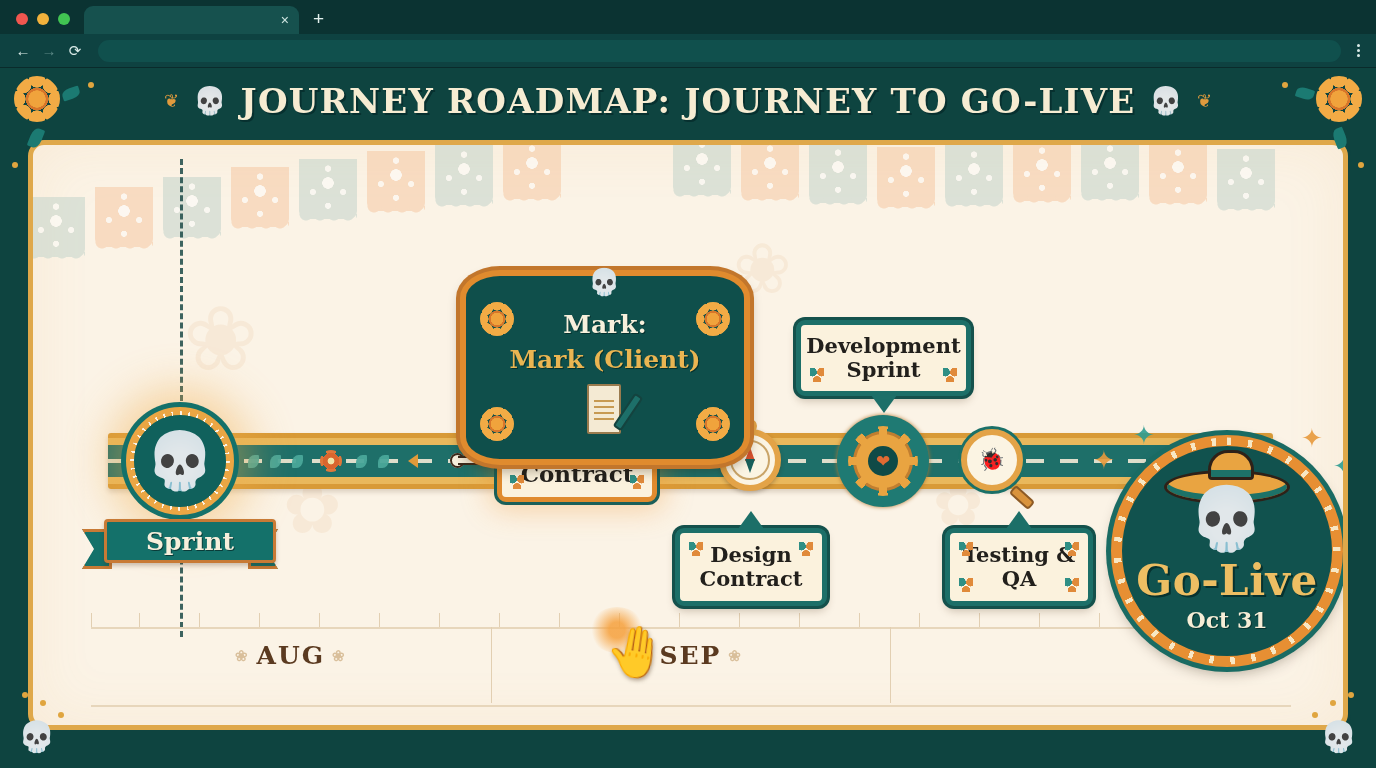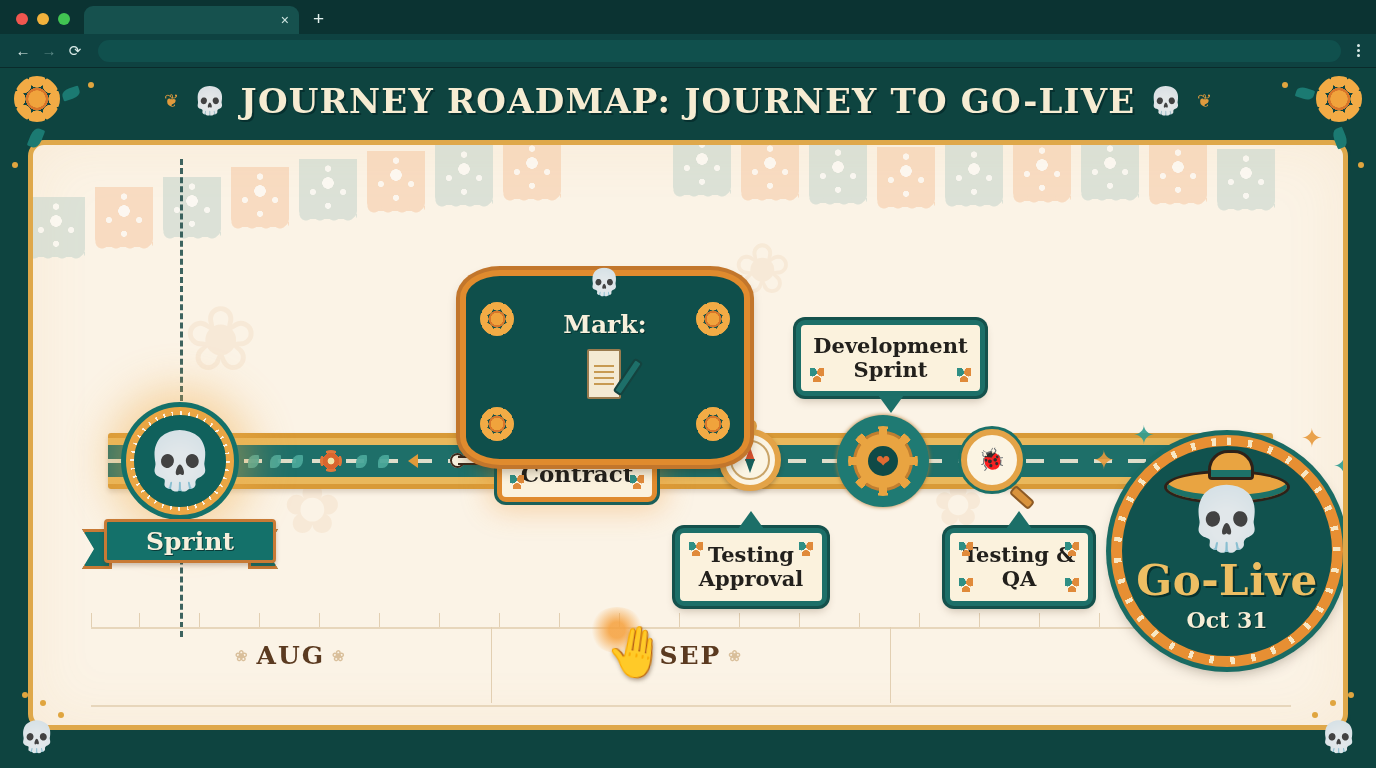--- a/index.html
+++ b/index.html
@@ -632,34 +632,34 @@
           <div class="compass-face">
             <div class="needle-n"></div>
             <div class="needle-s"></div>
           </div>
         </div>
       </div>
       <div class="card teal" style="left:642px; top:383px; width:152px; height:78px;">
         <div class="pointer up"></div>
         <span class="petal" style="left:9px; top:9px;"></span>
         <span class="petal" style="right:9px; top:9px;"></span>
-        <span class="card-text" style="font-size:21px;">Testing Approval</span>
+        <span class="card-text" style="font-size:21px;">Design Contract</span>
       </div>
 
       <div class="mi" style="left:804px; top:270px;">
         <div class="gearflower">
           <div class="petals"></div>
           <div class="gear">
             <div class="gear-core">
               <span class="heart">❤</span>
             </div>
           </div>
         </div>
       </div>
-      <div class="card teal" style="left:763px; top:175px; width:189px; height:76px;">
+      <div class="card teal" style="left:763px; top:175px; width:175px; height:76px;">
         <div class="pointer down"></div>
         <span class="petal" style="left:9px; bottom:9px;"></span>
         <span class="petal" style="right:9px; bottom:9px;"></span>
         <span class="card-text" style="font-size:21px;">Development Sprint</span>
       </div>
 
       <div class="mi" style="left:928px; top:284px;">
         <div class="magnifier">
           <div class="mag-ring">
             <span class="bug">🐞</span>
@@ -676,20 +676,21 @@
         <span class="card-text" style="font-size:21px;">Testing &amp; QA</span>
       </div>
 
       <div class="plaque">
         <span class="plaque-skull">💀</span>
         <div class="mg marigold" style="left:14px; top:26px;"></div>
         <div class="mg marigold" style="right:14px; top:26px;"></div>
         <div class="mg marigold" style="left:14px; bottom:18px;"></div>
         <div class="mg marigold" style="right:14px; bottom:18px;"></div>
         <span class="plaque-label">Mark:</span>
+        <span class="plaque-value">Mark (Client)</span>
         <div class="scroll-icon">
           <div class="scroll-paper">
             <i style="top:14px;"></i>
               <i style="top:20px;"></i>
               <i style="top:26px;"></i>
               <i style="top:32px;"></i>
           </div>
           <div class="scroll-pen"></div>
         </div>
       </div>

